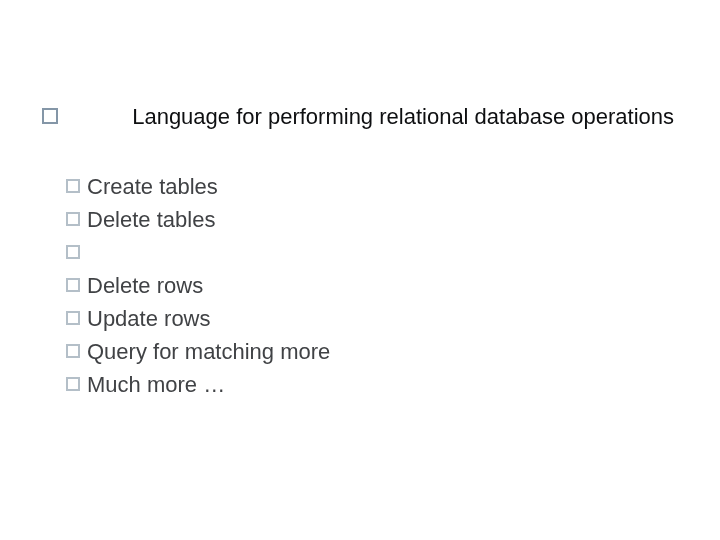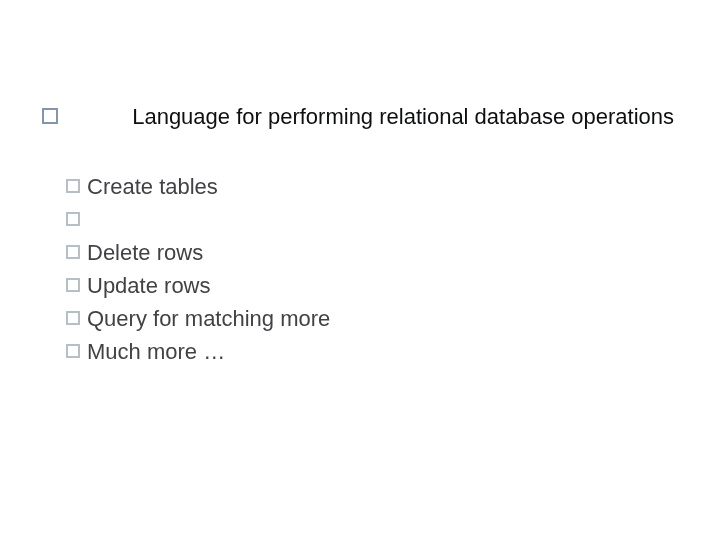--- a/index.html
+++ b/index.html
@@ -89,20 +89,24 @@
     <span class="bullet-l1-text">Language for performing relational database operations</span>
   </div>
 
   <ul class="sub-list">
     <li class="sub-item">
       <span class="bullet-square-l2"></span>
       <span class="sub-item-text">Create tables</span>
     </li>
     <li class="sub-item">
       <span class="bullet-square-l2"></span>
+      <span class="sub-item-text">Delete tables</span>
+    </li>
+    <li class="sub-item">
+      <span class="bullet-square-l2"></span>
     </li>
     <li class="sub-item">
       <span class="bullet-square-l2"></span>
       <span class="sub-item-text">Delete rows</span>
     </li>
     <li class="sub-item">
       <span class="bullet-square-l2"></span>
       <span class="sub-item-text">Update rows</span>
     </li>
     <li class="sub-item">

